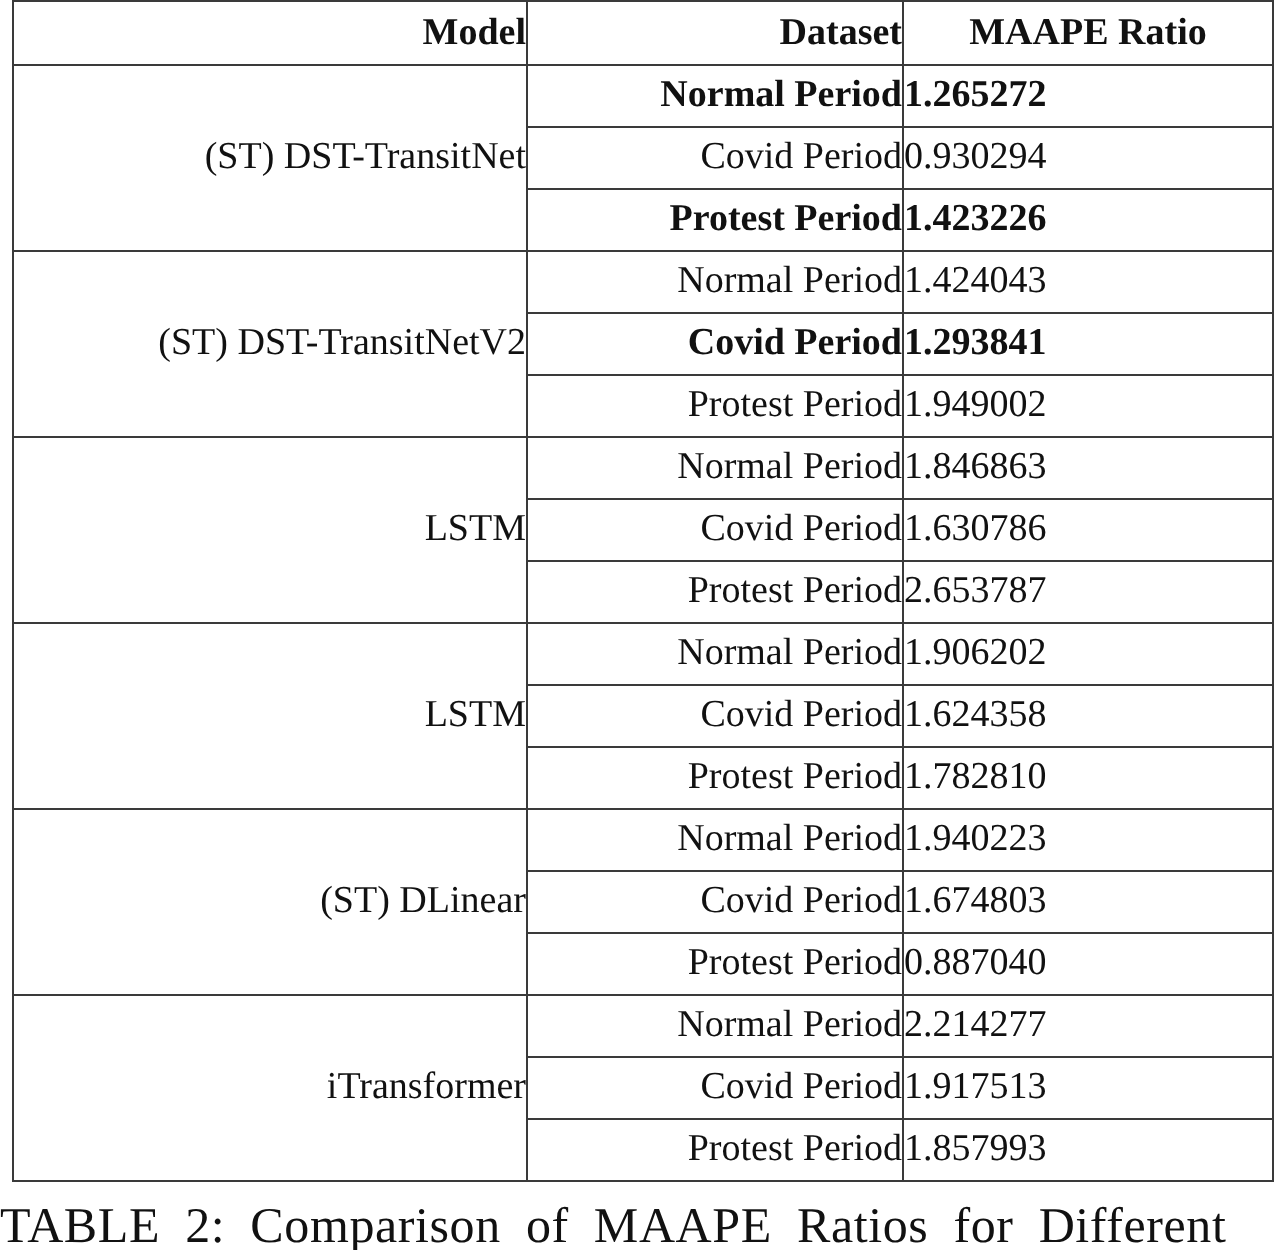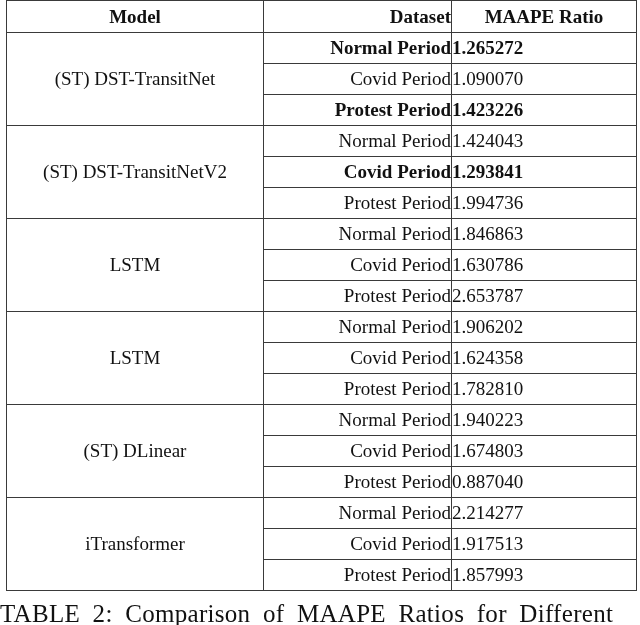--- a/index.html
+++ b/index.html
@@ -30,21 +30,21 @@
       height: 30px;
       line-height: 30px;
       white-space: nowrap;
     }
     table.results thead th {
       font-weight: bold;
       height: 31px;
     }
     th.col-model, td.model-cell {
       width: 256px;
-      text-align: center;
+      text-align: right;
       padding-left: 26px;
     }
     th.col-dataset, td.dataset-cell {
       width: 187px;
       text-align: right;
       padding-left: 20px;
     }
     th.col-ratio, td.ratio-cell {
     }
     .bold { font-weight: bold; }
@@ -72,38 +72,38 @@
     </tr>
   </thead>
   <tbody id="table-body">
       <tr>
         <td class="model-cell" rowspan="3">(ST) DST-TransitNet</td>
         <td class="dataset-cell bold">Normal Period</td>
         <td class="ratio-cell bold">1.265272</td>
       </tr>
       <tr>
         <td class="dataset-cell">Covid Period</td>
-        <td class="ratio-cell">1.090070</td>
+        <td class="ratio-cell">0.930294</td>
       </tr>
       <tr>
         <td class="dataset-cell bold">Protest Period</td>
         <td class="ratio-cell bold">1.423226</td>
       </tr>
       <tr>
         <td class="model-cell" rowspan="3">(ST) DST-TransitNetV2</td>
         <td class="dataset-cell">Normal Period</td>
         <td class="ratio-cell">1.424043</td>
       </tr>
       <tr>
         <td class="dataset-cell bold">Covid Period</td>
         <td class="ratio-cell bold">1.293841</td>
       </tr>
       <tr>
         <td class="dataset-cell">Protest Period</td>
-        <td class="ratio-cell">1.994736</td>
+        <td class="ratio-cell">1.949002</td>
       </tr>
       <tr>
         <td class="model-cell" rowspan="3">LSTM</td>
         <td class="dataset-cell">Normal Period</td>
         <td class="ratio-cell">1.846863</td>
       </tr>
       <tr>
         <td class="dataset-cell">Covid Period</td>
         <td class="ratio-cell">1.630786</td>
       </tr>

